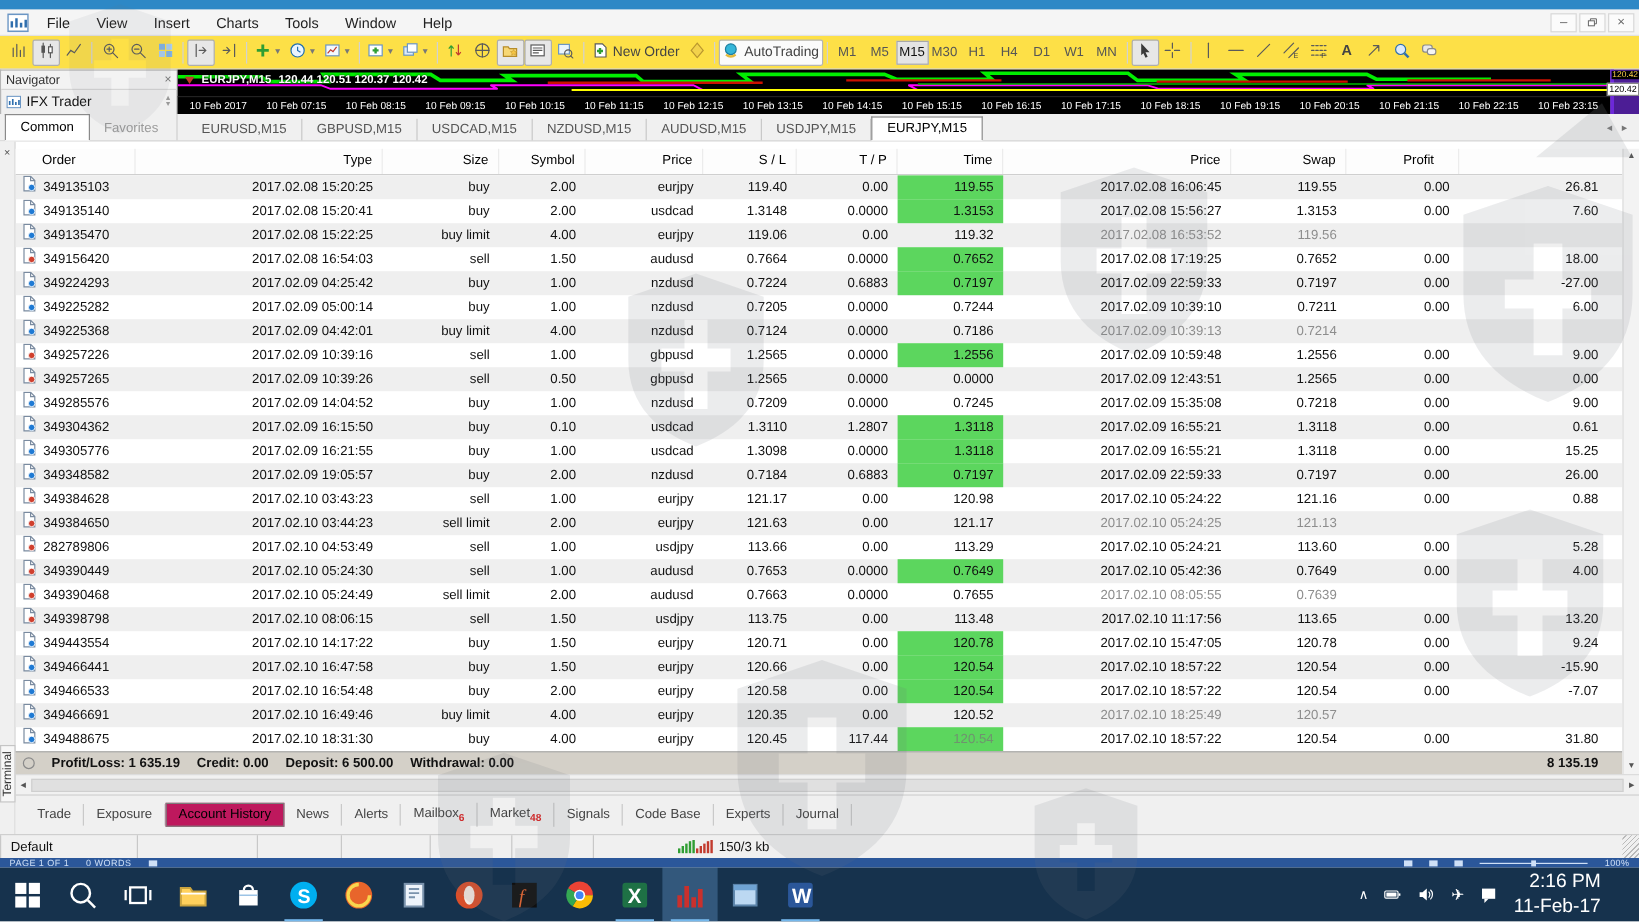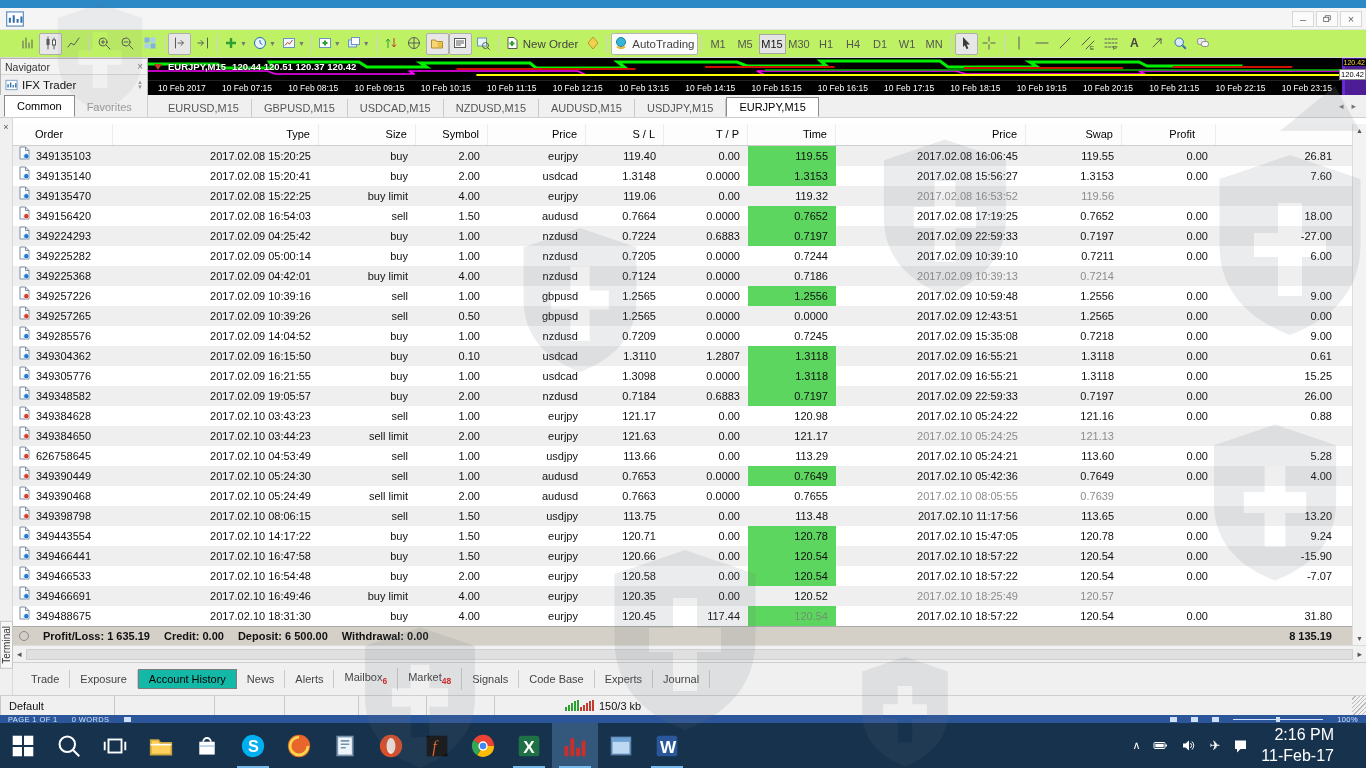--- a/index.html
+++ b/index.html
@@ -12,21 +12,21 @@
   .word-title{height:8px;background:#2d88c6;flex:none}
 
   
   .menubar{height:22px;background:#f5f5f5;display:flex;align-items:center;font-size:12px;border-bottom:1px solid #e2e2e2;flex:none;padding-left:6px}
   .appico{width:18px;height:16px;margin-right:4px;display:flex;align-items:center}
   .menu-item{padding:0 11px;color:#222;cursor:default}
   .win-controls{margin-left:auto;display:flex;margin-right:4px}
   .wc{width:22px;height:16px;display:flex;align-items:center;justify-content:center;color:#666;font-size:11px;border:1px solid #d7d7d7;margin-left:2px;background:#fbfbfb}
 
   
-  .toolbar{height:28px;background:#bef264;display:flex;align-items:center;padding:0 16px;border-bottom:1px solid #d8d8d8;flex:none;overflow:hidden}
+  .toolbar{height:28px;background:#fde047;display:flex;align-items:center;padding:0 4px;border-bottom:1px solid #d8d8d8;flex:none;overflow:hidden}
   .tbtn{height:22px;min-width:23px;display:flex;align-items:center;justify-content:center;border:1px solid transparent;border-radius:2px;color:#444;padding:0 2px}
   .tbtn.pressed{background:#e7e7e7;border-color:#aeaeae}
   .tbtn.framed{border-color:#b5b5b5;background:#fbfbfb}
   .tbtn .lbl{font-size:11.5px;margin-left:4px;white-space:nowrap}
   .tsep{width:1px;height:18px;background:#d2d2d2;margin:0 3px;flex:none}
   .drop{font-size:7px;color:#777;margin-left:2px}
   .tf{width:27px;height:20px;font-size:11px;color:#555;display:flex;align-items:center;justify-content:center;border:1px solid transparent}
   .tf.active{background:#e4e4e4;border-color:#a8a8a8;color:#111}
 
   
@@ -79,21 +79,21 @@
   .tp-dim{color:#6f936f}
   .summary{height:19px;background:#d4d0c8;border-top:1px solid #aaa;display:flex;align-items:center;font-weight:bold;font-size:11px;gap:14px;padding-left:6px}
   .summary .total{margin-left:auto;padding-right:20px}
   .conn-ico{width:10px;height:10px;border:1.5px solid #8a8a8a;border-radius:50%;flex:none}
   .vscroll{position:absolute;top:6px;right:0;bottom:0;width:14px;background:#f3f3f3;border-left:1px solid #dcdcdc;display:flex;flex-direction:column;justify-content:space-between;align-items:center}
   .sarr{font-size:7px;color:#555;line-height:13px}
   .hscroll{height:17px;background:#f1f1f1;border-top:1px solid #dcdcdc;display:flex;align-items:center;justify-content:space-between;padding:0 4px;color:#555;font-size:9px}
   .hthumb{flex:1;height:11px;margin:0 4px;background:#e0e0e0;border:1px solid #cfcfcf}
   .ttabs{flex:1;display:flex;align-items:center;padding-left:8px;background:#f0f0f0;border-top:1px solid #cfcfcf}
   .ttab{font-size:11px;color:#444;padding:3px 10px;border-right:1px solid #c9c9c9;position:relative}
-  .ttab.active{background:#14b8a6;border:1px solid #7d7d7d;color:#000;margin-top:-1px}
+  .ttab.active{background:#be185d;border:1px solid #7d7d7d;color:#000;margin-top:-1px}
   .ttab sub{color:#d22;font-size:8.5px;font-weight:bold}
 
   
   .statusbar{height:20px;background:#f0f0f0;border-top:1px solid #cfcfcf;display:flex;align-items:center;flex:none;font-size:11px}
   .sseg{height:100%;display:flex;align-items:center;border-left:1px solid #c8c8c8;flex:none}
   .sseg.first{border-left:none;width:646px;padding-left:6px}
   .netbars{display:inline-flex;align-items:flex-end;gap:1px;margin-right:5px}
   .netbars i{display:block;width:2px;background:#2f9e33}
   .netbars i.r{background:#c23b2e}
   .grip{margin-left:auto;width:14px;height:100%;background:repeating-linear-gradient(135deg,transparent,transparent 2px,#b9b9b9 2px,#b9b9b9 3px)}
@@ -129,20 +129,21 @@
 
   <div class="word-title"></div>
 
   <div class="menubar">
     <span class="appico">
       <svg viewBox="0 0 14 14">
           <rect x="0.5" y="1.5" width="13" height="11" fill="#fff" stroke="#6b96c4"></rect>
           <path d="M3 10V6M6 10V4M9 10V7M12 10V5" stroke="#2f6fae" stroke-width="1.6"></path>
         </svg>
     </span>
+    <span id="menus"><span class="menu-item">File</span><span class="menu-item">View</span><span class="menu-item">Insert</span><span class="menu-item">Charts</span><span class="menu-item">Tools</span><span class="menu-item">Window</span><span class="menu-item">Help</span></span>
     <span class="win-controls">
       <span class="wc">–</span>
       <span class="wc">
           <svg width="10" height="10" viewBox="0 0 12 12">
             <rect x="2" y="4" width="6" height="5" fill="#fff" stroke="#666"></rect>
             <path d="M4 4V2h6v5h-2" fill="none" stroke="#666"></path>
           </svg>
         </span>
       <span class="wc">×</span>
     </span>
@@ -776,21 +777,21 @@
               <span class="cell c10"></span>
               <span class="cell c11"></span>
             </div>
             <div class="trow">
               <span class="cell c0">
                 <span><svg width="13" height="14" viewBox="0 0 13 14">
                     <path d="M2 1h5.5L11 4.5V13H2z" fill="#fff" stroke="#7a8ba0"></path>
                     <path d="M7.5 1v3.5H11" fill="none" stroke="#7a8ba0"></path>
                     <circle cx="8.4" cy="10.2" r="2.7" fill="#d0402e" stroke="#fff" stroke-width=".7"></circle>
                   </svg></span>
-                <span>626758645</span>
+                <span>282789806</span>
               </span>
               <span class="cell c1">2017.02.10 04:53:49</span>
               <span class="cell c2">sell</span>
               <span class="cell c3">1.00</span>
               <span class="cell c4">usdjpy</span>
               <span class="cell c5">113.66</span>
               <span class="cell c6">0.00</span>
               <span class="cell c7">113.29</span>
               <span class="cell c8">2017.02.10 05:24:21</span>
               <span class="cell c9">113.60</span>

